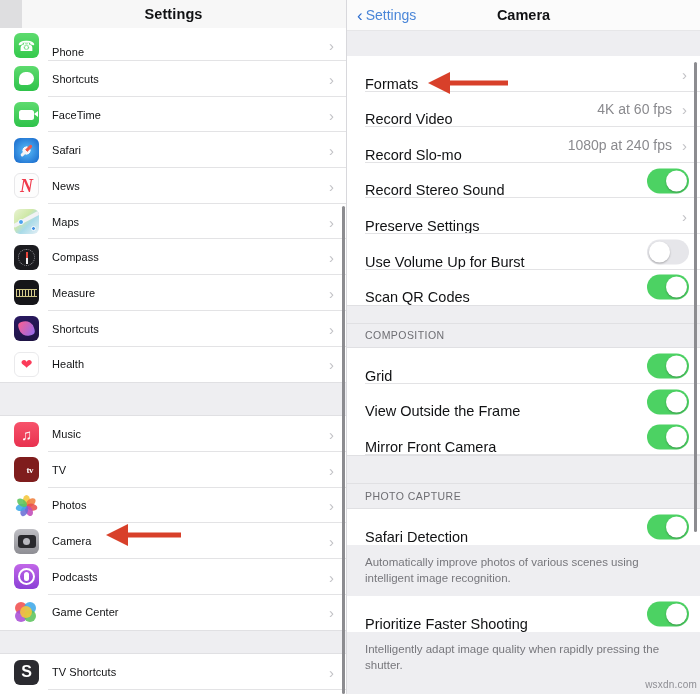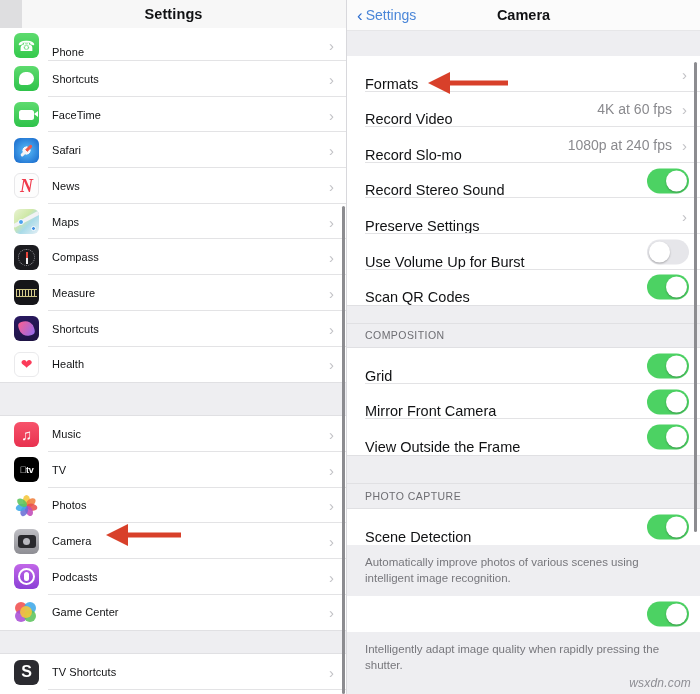--- a/index.html
+++ b/index.html
@@ -157,22 +157,22 @@
     background: #eeeef1;
     font-size: 11.5px; color: #77777c;
     line-height: 1.42;
     padding: 9px 30px 10px 18px;
   }
   .right-scrollbar {
     position: absolute; right: 3px; top: 31px;
     width: 3px; height: 470px; background: #8c8c90; border-radius: 2px;
   }
   .watermark {
-    position: absolute; right: 9px; bottom: 4px;
-    font-size: 12px; color: #8e8e94; letter-spacing: .2px; font-style: italic;
+    position: absolute; right: 3px; bottom: 4px;
+    font-size: 10px; color: #8e8e94; letter-spacing: .2px;
   }
 
   
   .arrow { position: absolute; pointer-events: none; }
   .arrow .shaft {
     position: absolute; height: 5px; background: #d8402a;
     top: 50%; transform: translateY(-50%);
   }
   .arrow .head {
     position: absolute; left: 0; top: 50%; transform: translateY(-50%);
@@ -253,21 +253,21 @@
   .ic-shortcuts .sw {
     width: 15px; height: 15px;
     background: linear-gradient(135deg,#ff5f8f,#8e6cf0);
     border-radius: 4px 9px 4px 9px;
     transform: rotate(-14deg);
   }
   .ic-health { background: #ffffff; border: 1px solid #eaeaec; }
   .ic-health .heart { color: #fb3b59; font-size: 14px; line-height: 1; }
   .ic-music { background: linear-gradient(#f7536b,#e8314f); }
   .ic-music .note { color: #fff; font-size: 15px; line-height: 1; }
-  .ic-tv { background: #000000; }
+  .ic-tv { background: #7f1d1d; font-family: Liberation Serif, serif; }
   .ic-tv .t {
     color: #fff; font-size: 9px; font-weight: bold; letter-spacing: -.4px;
   }
   .ic-photos { background: #ffffff; position: relative; }
   .ic-photos i {
     position: absolute; left: 9px; top: 2px;
     width: 7px; height: 11px; border-radius: 50%;
     transform-origin: 50% 100%; opacity: .88;
   }
   .ic-camera { background: linear-gradient(#bfbfc4,#8e8e94); }
@@ -508,43 +508,44 @@
       </div>
 
       <div class="r-gap" style="height:19px"></div>
       <div class="sec-head" style="height:24px">COMPOSITION</div>
       <div class="rrow">
         <div class="rlabel">Grid</div>
         <div class="toggle">
             <div class="knob"></div>
           </div>
       </div>
-      <div class="rrow">
-        <div class="rlabel">Mirror Front Camera</div>
-        <div class="toggle">
-            <div class="knob"></div>
-          </div>
-      </div>
       <div class="rrow nosep">
         <div class="rlabel">View Outside the Frame</div>
+        <div class="toggle">
+            <div class="knob"></div>
+          </div>
+      </div>
+      <div class="rrow">
+        <div class="rlabel">Mirror Front Camera</div>
         <div class="toggle">
             <div class="knob"></div>
           </div>
       </div>
 
       <div class="r-gap" style="height:29px"></div>
       <div class="sec-head" style="height:25px">PHOTO CAPTURE</div>
       <div class="rrow nosep">
-        <div class="rlabel">Scene Detection</div>
+        <div class="rlabel">Safari Detection</div>
         <div class="toggle">
             <div class="knob"></div>
           </div>
       </div>
       <div class="footnote">Automatically improve photos of various scenes using intelligent image recognition.</div>
       <div class="rrow nosep">
+        <div class="rlabel">Prioritize Faster Shooting</div>
         <div class="toggle">
             <div class="knob"></div>
           </div>
       </div>
       <div class="footnote">Intelligently adapt image quality when rapidly pressing the shutter.</div>
 
       <div class="right-scrollbar"></div>
     </div>
 
     <div class="watermark">wsxdn.com</div>

